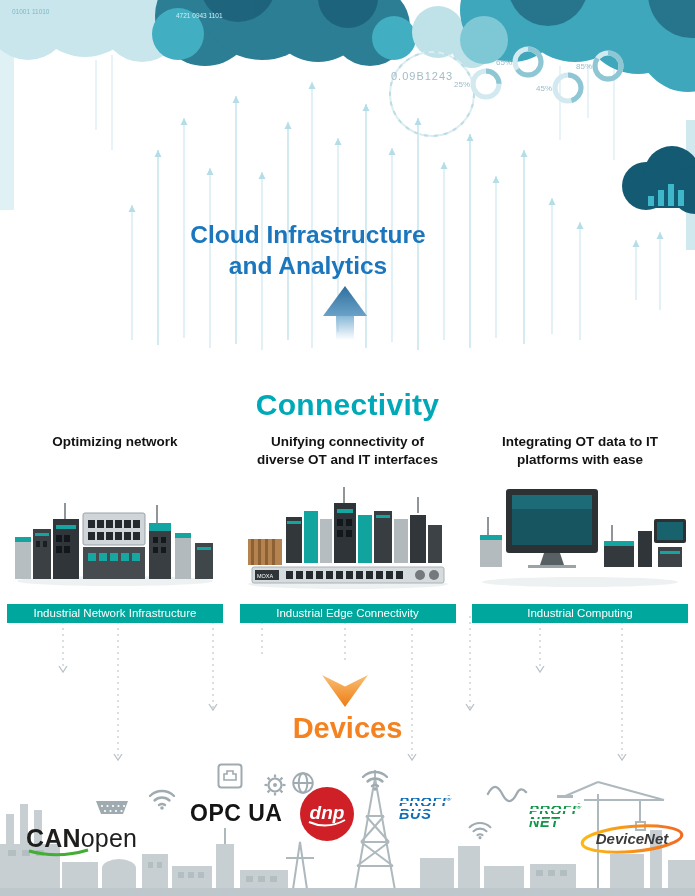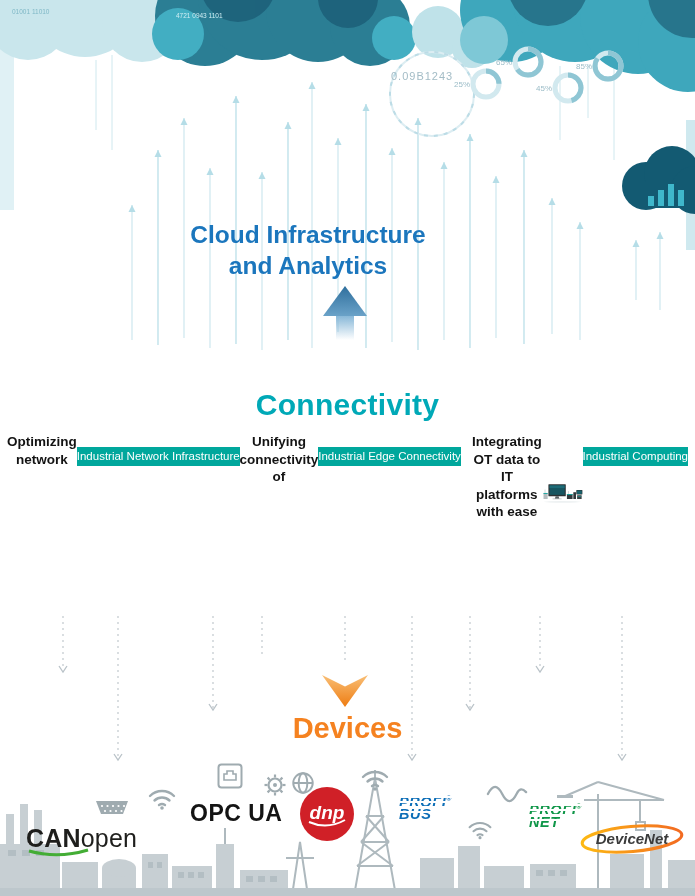--- a/index.html
+++ b/index.html
@@ -9,21 +9,21 @@
   svg text{font-family:"Liberation Sans",sans-serif}
 
   .cloud-art{top:0;left:0;z-index:1}
   .cloud-title{top:219px;left:0;width:616px;text-align:center;font-size:24.5px;line-height:31px;
     font-weight:bold;color:#1b76bd;z-index:3}
 
   .connect-title{top:388px;left:0;width:695px;text-align:center;font-size:30px;font-weight:bold;
     color:#00a9b7;letter-spacing:.3px;z-index:2}
 
   .columns{top:433px;left:7px;width:681px;display:flex;justify-content:space-between;z-index:2}
-  .column{width:216px;display:flex;flex-direction:row}
+  .column{width:216px;display:flex;flex-direction:column}
   .col-heading{font-size:13.5px;font-weight:bold;color:#131313;text-align:center;line-height:17.5px;height:40px}
   .product{width:216px;height:115px;display:block;margin-top:2px}
   .banner{height:19px;margin-top:14px;background:#00a79c;color:#fff;font-size:11.5px;line-height:19px;
     text-align:center;cursor:pointer;white-space:nowrap}
 
   .flow{top:614px;left:0;z-index:0}
   .down-arrow{top:675px;left:322px;width:46px;height:32px;z-index:2;
     background:linear-gradient(180deg,#f9bf76,#ee7c12);
     clip-path:polygon(0 0,50% 36%,100% 0,50% 100%)}
   .devices-title{top:712px;left:0;width:695px;text-align:center;font-size:29px;font-weight:bold;
@@ -271,20 +271,21 @@
           <rect x="168" y="58" width="16" height="5" fill="#15a5a0"></rect>
         <rect x="188" y="68" width="18" height="36" fill="#40474a"></rect>
           <rect x="190" y="72" width="14" height="3" fill="#15a5a0"></rect>
       </svg>
       <div class="banner">Industrial Network Infrastructure</div>
     </div>
 
     <div class="column">
       <div class="col-heading">
         <div>Unifying connectivity of</div>
+        <div>diverse OT and IT interfaces</div>
       </div>
       <svg class="product" viewBox="0 0 216 115">
         <ellipse cx="108" cy="109" rx="100" ry="5" fill="#edf1f2"></ellipse>
         <line x1="104" y1="12" x2="104" y2="28" stroke="#6a7276" stroke-width="1.5"></line>
         <line x1="178" y1="22" x2="178" y2="38" stroke="#6a7276" stroke-width="1.5"></line>
         <rect x="8" y="64" width="34" height="26" fill="#b5834f"></rect>
         <g fill="#8e6134">
           <rect x="11" y="64" width="3" height="26"></rect>
             <rect x="18" y="64" width="3" height="26"></rect>
           <rect x="25" y="64" width="3" height="26"></rect>

